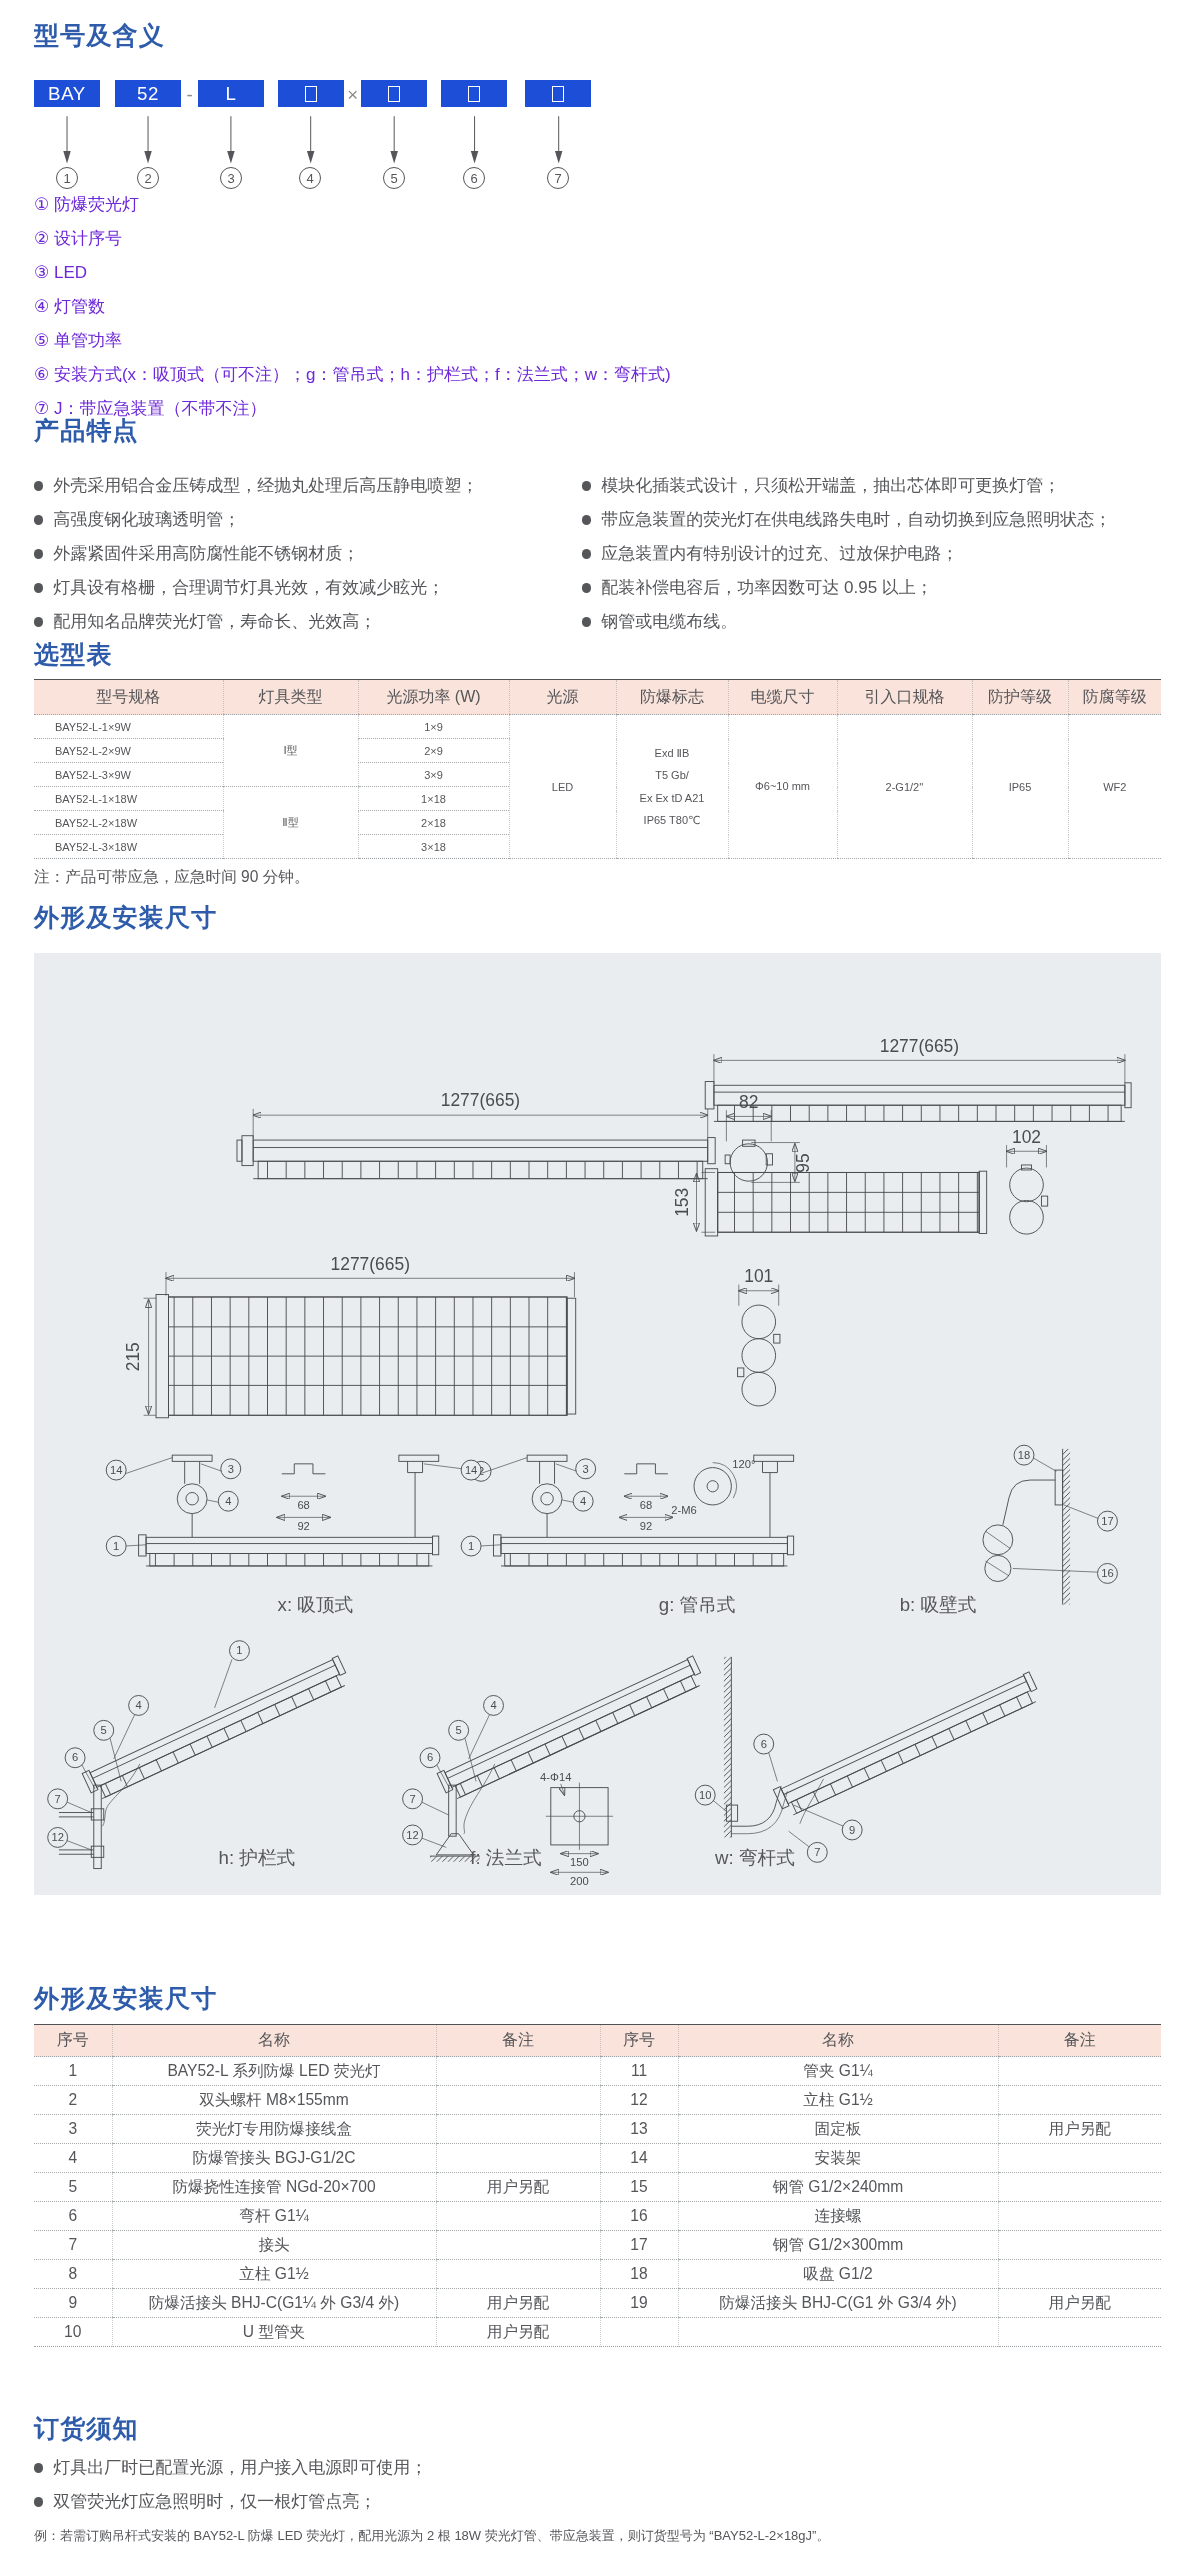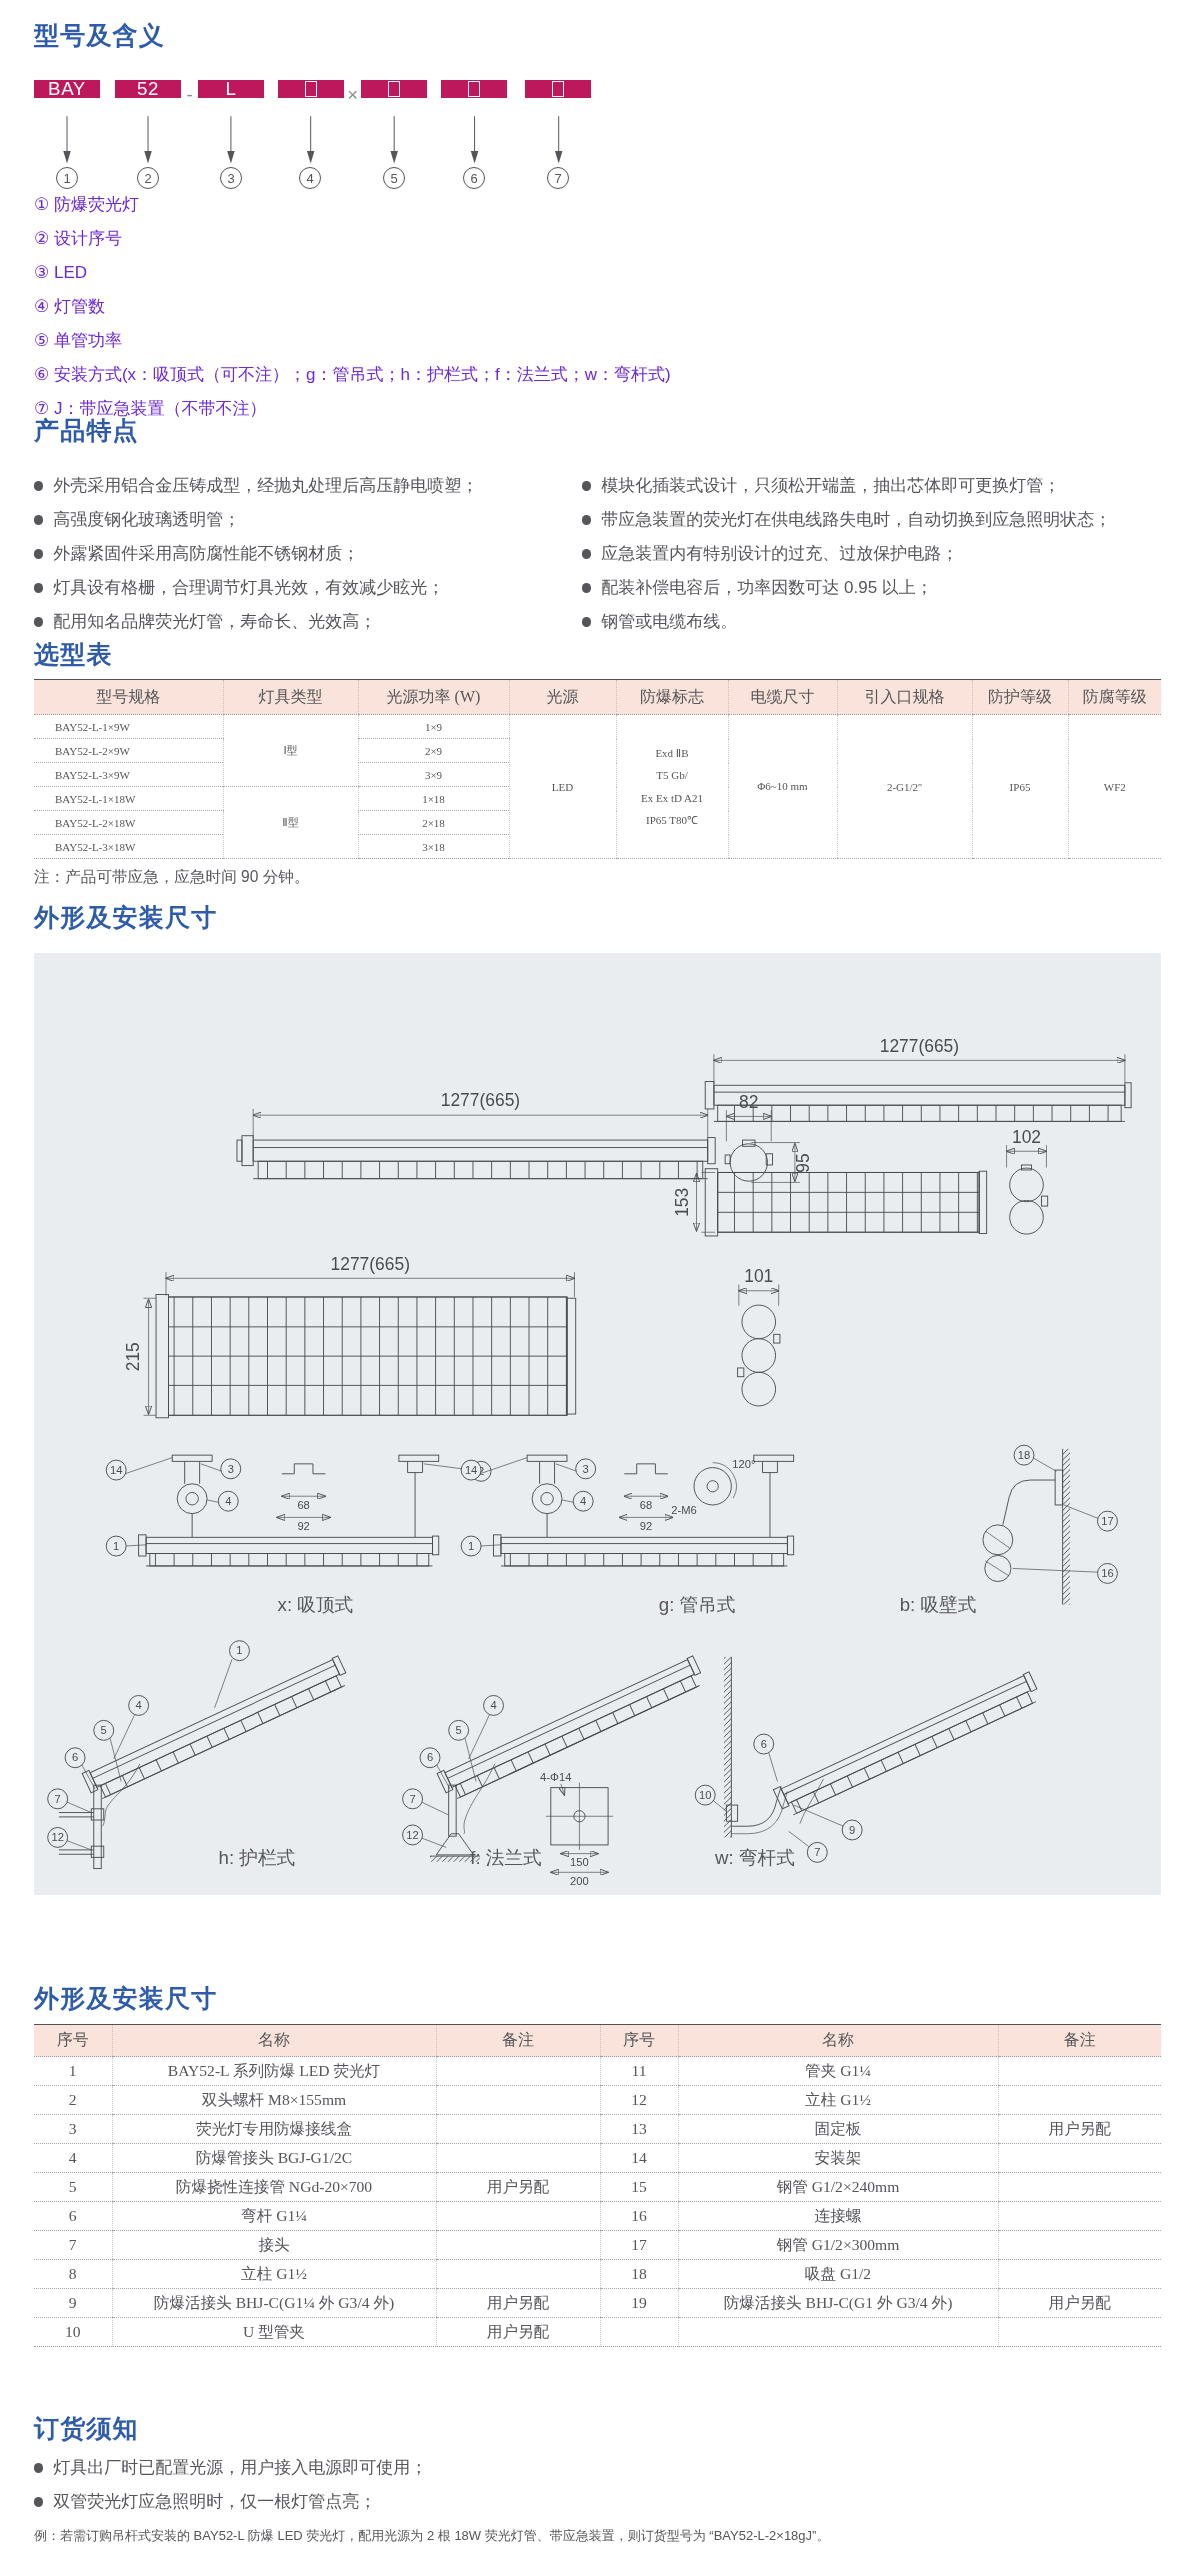--- a/index.html
+++ b/index.html
@@ -7,41 +7,41 @@
   body {
     width:1196px; height:2576px; position:relative;
     font-family:"Liberation Sans","DejaVu Sans",sans-serif;
     color:#55565a;
   }
   .sec { position:absolute; left:34px; width:1127px; }
   .h-blue { font-size:25px; font-weight:700; color:#2e5cab; letter-spacing:1.2px; }
 
   
   .modelwrap { height:134px; position:relative; }
-  .mbox { position:absolute; top:0; width:66px; height:18px; background:#be185d;
+  .mbox { position:absolute; top:0; width:66px; height:27px; background:#1d4ed8;
           color:#fff; font-size:18.7px; display:flex; align-items:center; justify-content:center; letter-spacing:0.6px; }
   .mbox .ph { width:11.2px; height:16px; border:1.2px solid #fff; display:block; }
   .msep { position:absolute; top:0; height:29px; display:flex; align-items:center; justify-content:center;
           color:#8a8b8e; font-size:18.7px; }
   .arrowsvg { position:absolute; top:36px; left:0; }
   .cnum { position:absolute; top:87px; width:22.4px; height:22.4px; border:1.2px solid #55565a; border-radius:50%;
           display:flex; align-items:center; justify-content:center; font-size:13px; color:#55565a; }
 
   .legend li { list-style:none; font-size:17px; line-height:34px; color:#6d28d9; }
 
   .bullets li { list-style:none; font-size:17px; line-height:34px; color:#55565a; display:flex; align-items:center; }
   .bullets li::before { content:""; width:9.3px; height:9.3px; border-radius:50%; background:#55565a;
                         flex:0 0 auto; margin-right:10px; }
   .feat2col { display:flex; }
   .feat2col .colL { width:548px; }
   .feat2col .colR { width:579px; }
 
   
   table { border-collapse:collapse; table-layout:fixed; width:1127px;
-          border-top:1.9px solid #515254; border-bottom:1.2px dotted #9aa0a4;font-family:Liberation Serif, serif; }
+          border-top:1.9px solid #515254; border-bottom:1.2px dotted #9aa0a4; }
   th { background:#fae3da; font-weight:400; color:#55565a;
        border-bottom:1.2px dotted #9aa0a4; border-left:1.2px dotted #cbbfb9; }
   th:first-child { border-left:none; }
   td { text-align:center; color:#55565a;
        border-bottom:0.6px dotted #a5a9ac; border-left:1.2px dotted #c9cccd; }
   td.nbl { border-left:none; }
   tbody tr:last-child td { border-bottom:none; }
   .sel th { height:35px; font-size:16px; }
   .sel td { height:24px; font-size:11px; }
   .sel td.model { text-align:left; padding-left:21px; }

